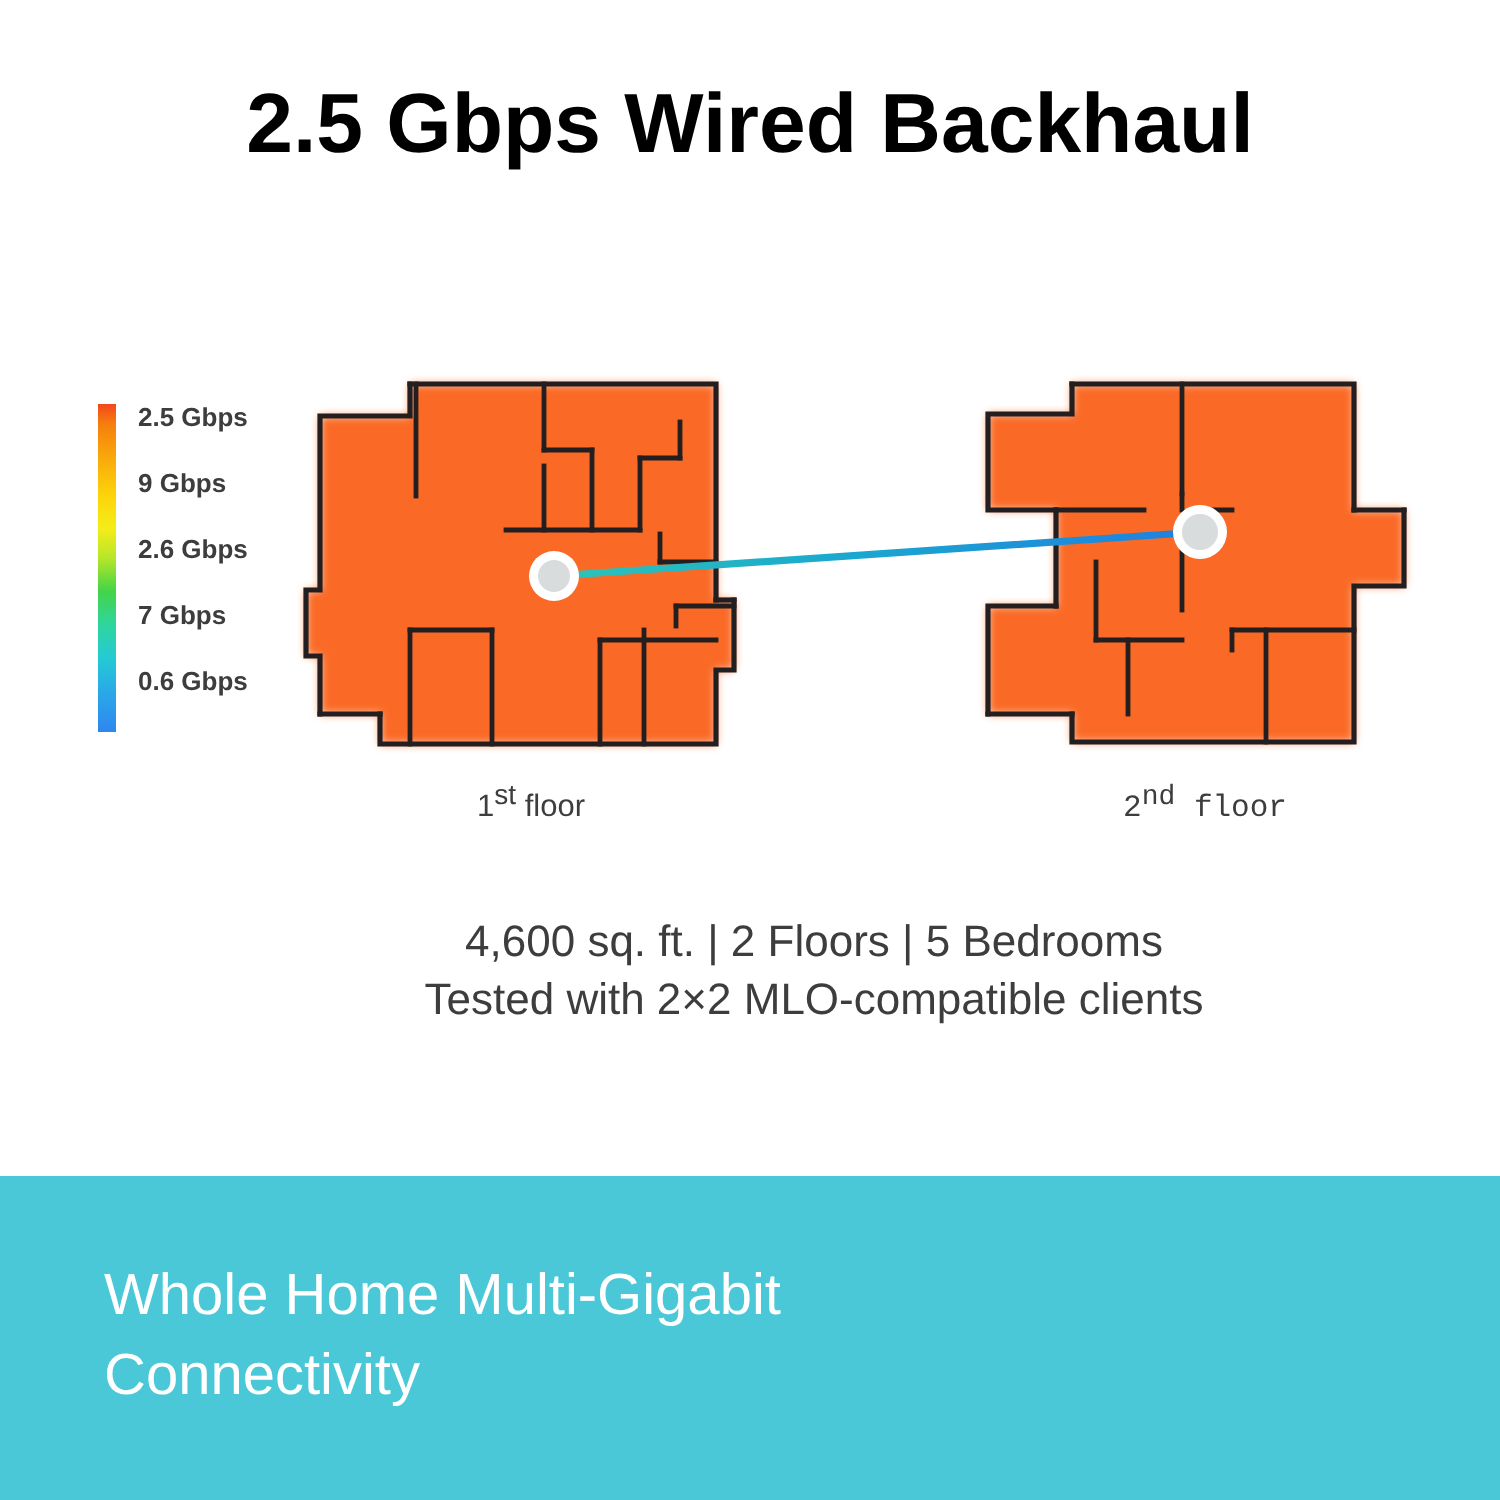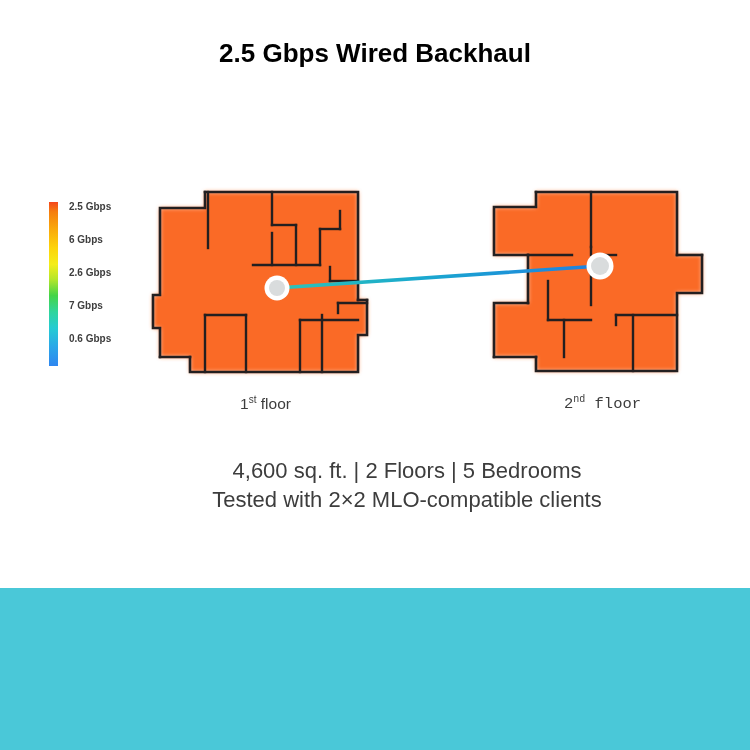--- a/index.html
+++ b/index.html
@@ -15,21 +15,21 @@
     position: relative;
   }
 
   
   .title {
     position: absolute;
     top: 38px;
     left: 0;
     width: 750px;
     text-align: center;
-    font-size: 26px;
+    font-size: 42px;
     font-weight: bold;
     color: #000000;
     letter-spacing: 0px;
   }
 
   
   .legend {
     position: absolute;
     left: 49px;
     top: 202px;
@@ -58,21 +58,21 @@
   .legend-labels {
     position: absolute;
     left: 20px;
     top: -6px;
     width: 95px;
     height: 176px;
   }
   .legend-label {
     position: absolute;
     left: 0;
-    font-size: 10px;
+    font-size: 13px;
     font-weight: bold;
     color: #3d3d3d;
     white-space: nowrap;
   }
   .legend-label.i0 { top: 5px; }
   .legend-label.i1 { top: 38px; }
   .legend-label.i2 { top: 71px; }
   .legend-label.i3 { top: 104px; }
   .legend-label.i4 { top: 137px; }
 
@@ -92,21 +92,21 @@
 
   .floor-label {
     position: absolute;
     top: 395px;
     font-size: 15.5px;
     color: #3d3d3d;
     text-align: center;
     white-space: nowrap;
   }
   .floor-label sup {
-    font-size: 10px;
+    font-size: 14px;
     vertical-align: super;
     line-height: 0;
   }
   .floor-label.f1 { left: 193px; width: 145px; }
   .floor-label.f2 { left: 530px; width: 145px; font-family: Liberation Mono, monospace; }
 
   
   .caption {
     position: absolute;
     left: 0;
@@ -151,21 +151,21 @@
 </style>
 </head>
 <body>
 
 <div class="title">2.5 Gbps Wired Backhaul</div>
 
 <div class="legend">
   <div class="legend-bar"></div>
   <div class="legend-labels">
     <div class="legend-label i0">2.5 Gbps</div>
-    <div class="legend-label i1">6 Gbps</div>
+    <div class="legend-label i1">9 Gbps</div>
     <div class="legend-label i2">2.6 Gbps</div>
     <div class="legend-label i3">7 Gbps</div>
     <div class="legend-label i4">0.6 Gbps</div>
   </div>
 </div>
 
 <div class="floorplans">
   <svg class="floorplan-svg" width="750" height="205" viewBox="0 0 750 205">
     <defs>
       <linearGradient id="linkGrad" x1="0" y1="0" x2="1" y2="0">
@@ -257,14 +257,18 @@
 </div>
 
 <div class="floor-label f1"><span>1</span><sup>st</sup><span> floor</span></div>
 
 <div class="floor-label f2"><span>2</span><sup>nd</sup><span> floor</span></div>
 
 <div class="caption line1">4,600 sq. ft. | 2 Floors | 5 Bedrooms</div>
 <div class="caption line2">Tested with 2×2 MLO-compatible clients</div>
 
 <div class="banner">
+  <div class="banner-text">
+    <span class="l1">Whole Home Multi-Gigabit</span>
+    <span class="l2">Connectivity</span>
+  </div>
 
 </div>
 
 </body></html>

